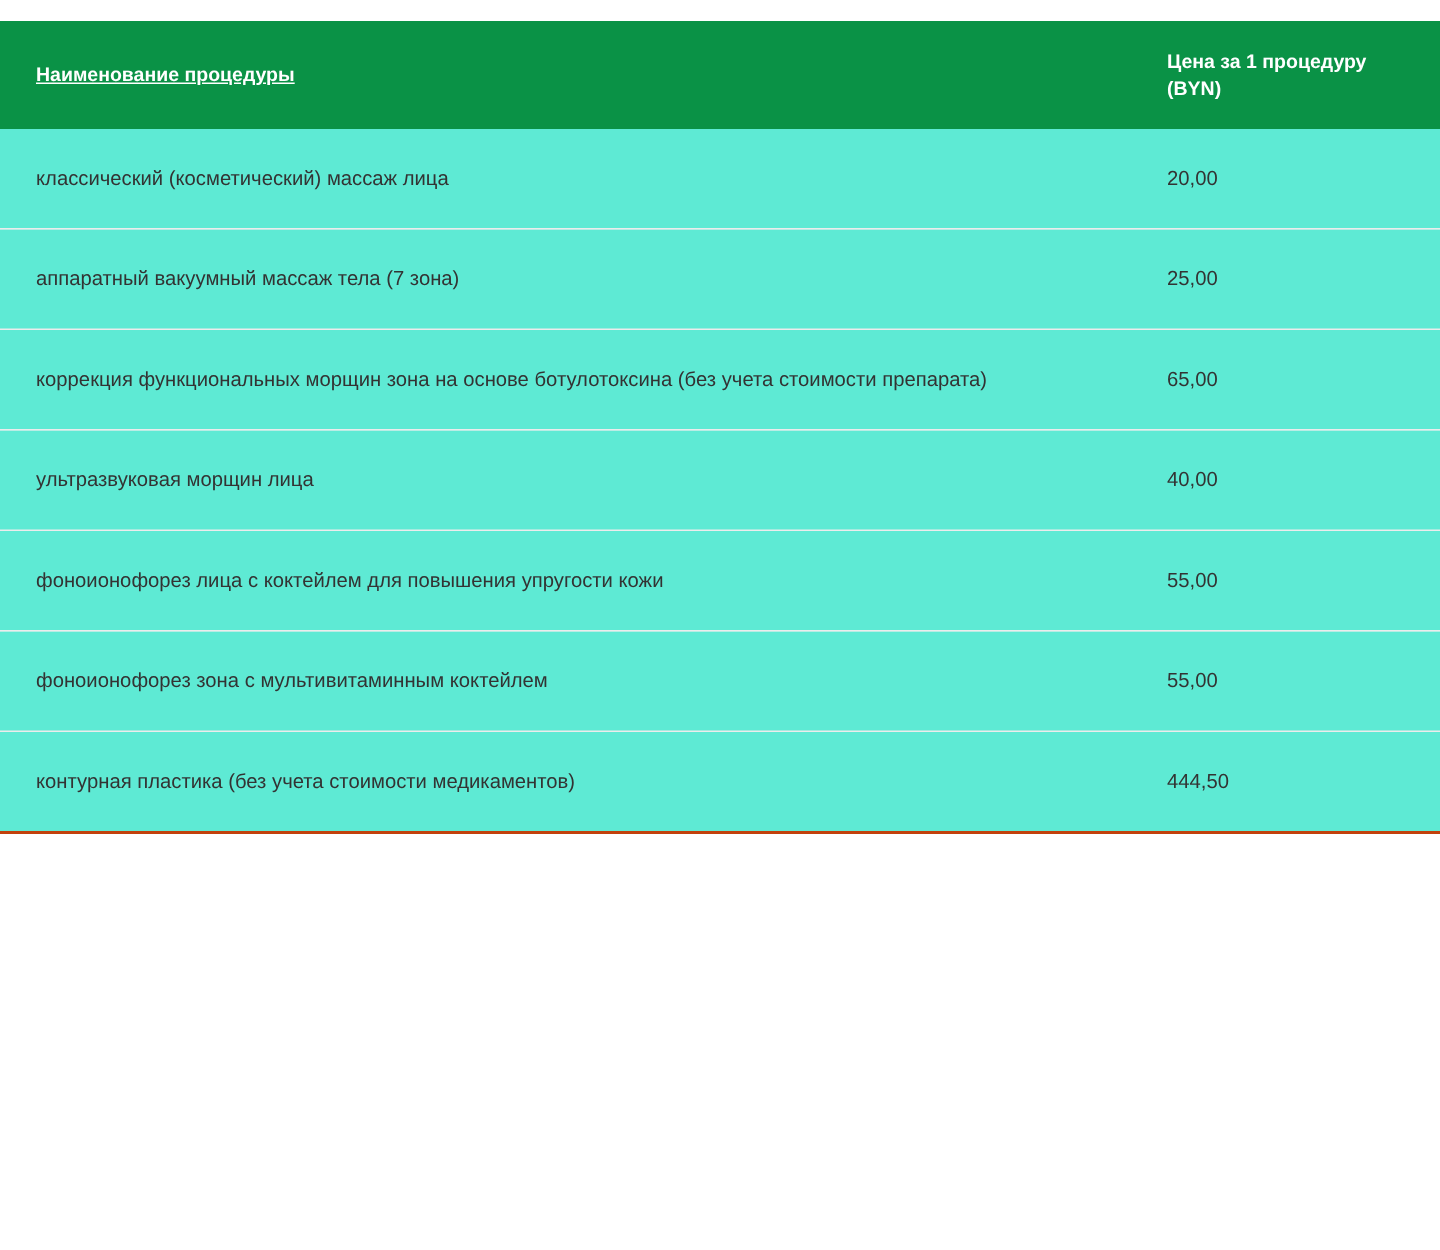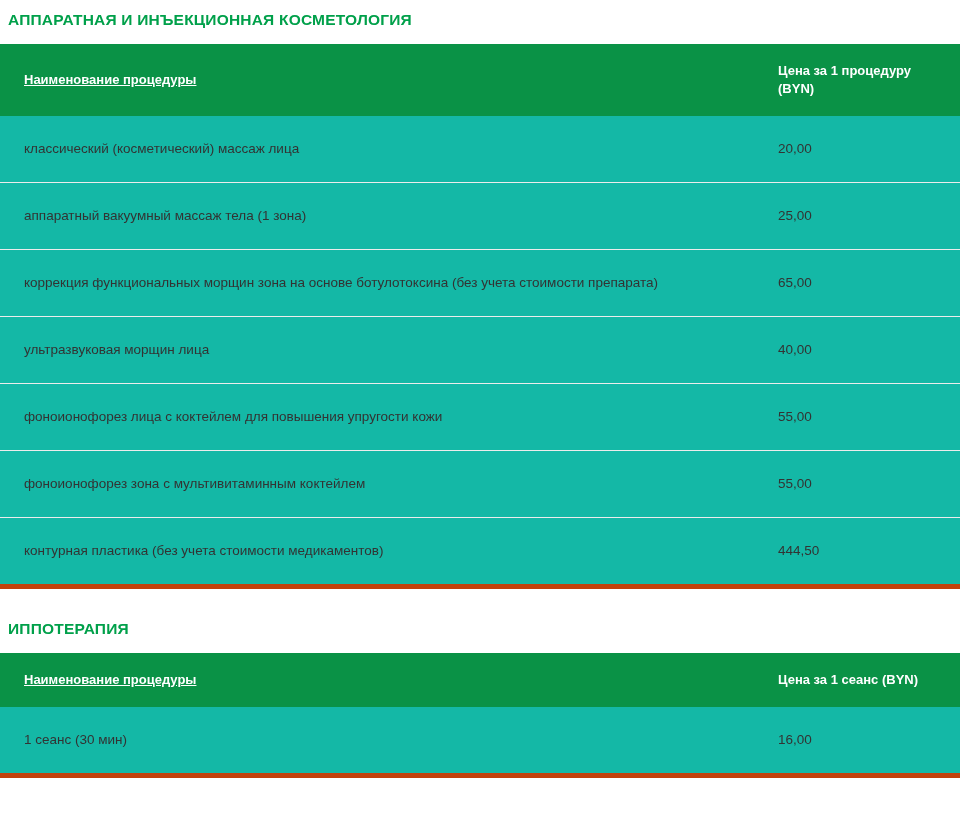--- a/index.html
+++ b/index.html
@@ -56,62 +56,61 @@
     width: 700px;
     text-decoration: underline;
   }
   table.price-table thead th.col-price {
     width: 260px;
     padding-left: 30px;
   }
   table.price-table tbody td {
     font-size: 13.5px;
     color: #333333;
-    background: #14b8a6;
+    background: #5eead4;
     border-bottom: 1px solid #ececec;
     padding: 22px 24px;
     line-height: 22px;
     vertical-align: middle;
   }
   table.price-table tbody td.cell-price {
     padding-left: 30px;
     white-space: nowrap;
   }
   table.price-table tbody tr:last-child td {
-    border-bottom: 5px solid #c2410c;
+    border-bottom: 2px solid #c2410c;
   }
   .head-line2 {
     display: block;
   }
 </style>
 </head>
 <body>
 
 <div class="page">
 
   <div class="section">
-    <h2 class="section-title">АППАРАТНАЯ И ИНЪЕКЦИОННАЯ КОСМЕТОЛОГИЯ</h2>
 
     <table class="price-table">
       <thead>
         <tr>
           <th class="col-name">Наименование процедуры</th>
           <th class="col-price">
             <span class="head-line2">Цена за 1 процедуру</span>
             <span class="head-line2">(BYN)</span>
           </th>
         </tr>
       </thead>
       <tbody>
         <tr>
           <td class="cell-name">классический (косметический) массаж лица</td>
           <td class="cell-price">20,00</td>
         </tr>
         <tr>
-          <td class="cell-name">аппаратный вакуумный массаж тела (1 зона)</td>
+          <td class="cell-name">аппаратный вакуумный массаж тела (7 зона)</td>
           <td class="cell-price">25,00</td>
         </tr>
         <tr>
           <td class="cell-name">коррекция функциональных морщин зона на основе ботулотоксина (без учета стоимости препарата)</td>
           <td class="cell-price">65,00</td>
         </tr>
         <tr>
           <td class="cell-name">ультразвуковая морщин лица</td>
           <td class="cell-price">40,00</td>
         </tr>
@@ -126,34 +125,14 @@
         <tr>
           <td class="cell-name">контурная пластика (без учета стоимости медикаментов)</td>
           <td class="cell-price">444,50</td>
         </tr>
       </tbody>
     </table>
   </div>
 
   <div class="section-gap"></div>
 
-  <div class="section">
-    <h2 class="section-title">ИППОТЕРАПИЯ</h2>
-
-    <table class="price-table">
-      <thead>
-        <tr>
-          <th class="col-name">Наименование процедуры</th>
-          <th class="col-price">
-            <span class="head-line2">Цена за 1 сеанс (BYN)</span>
-          </th>
-        </tr>
-      </thead>
-      <tbody>
-        <tr>
-          <td class="cell-name">1 сеанс (30 мин)</td>
-          <td class="cell-price">16,00</td>
-        </tr>
-      </tbody>
-    </table>
-  </div>
 
 </div>
 
 </body></html>

